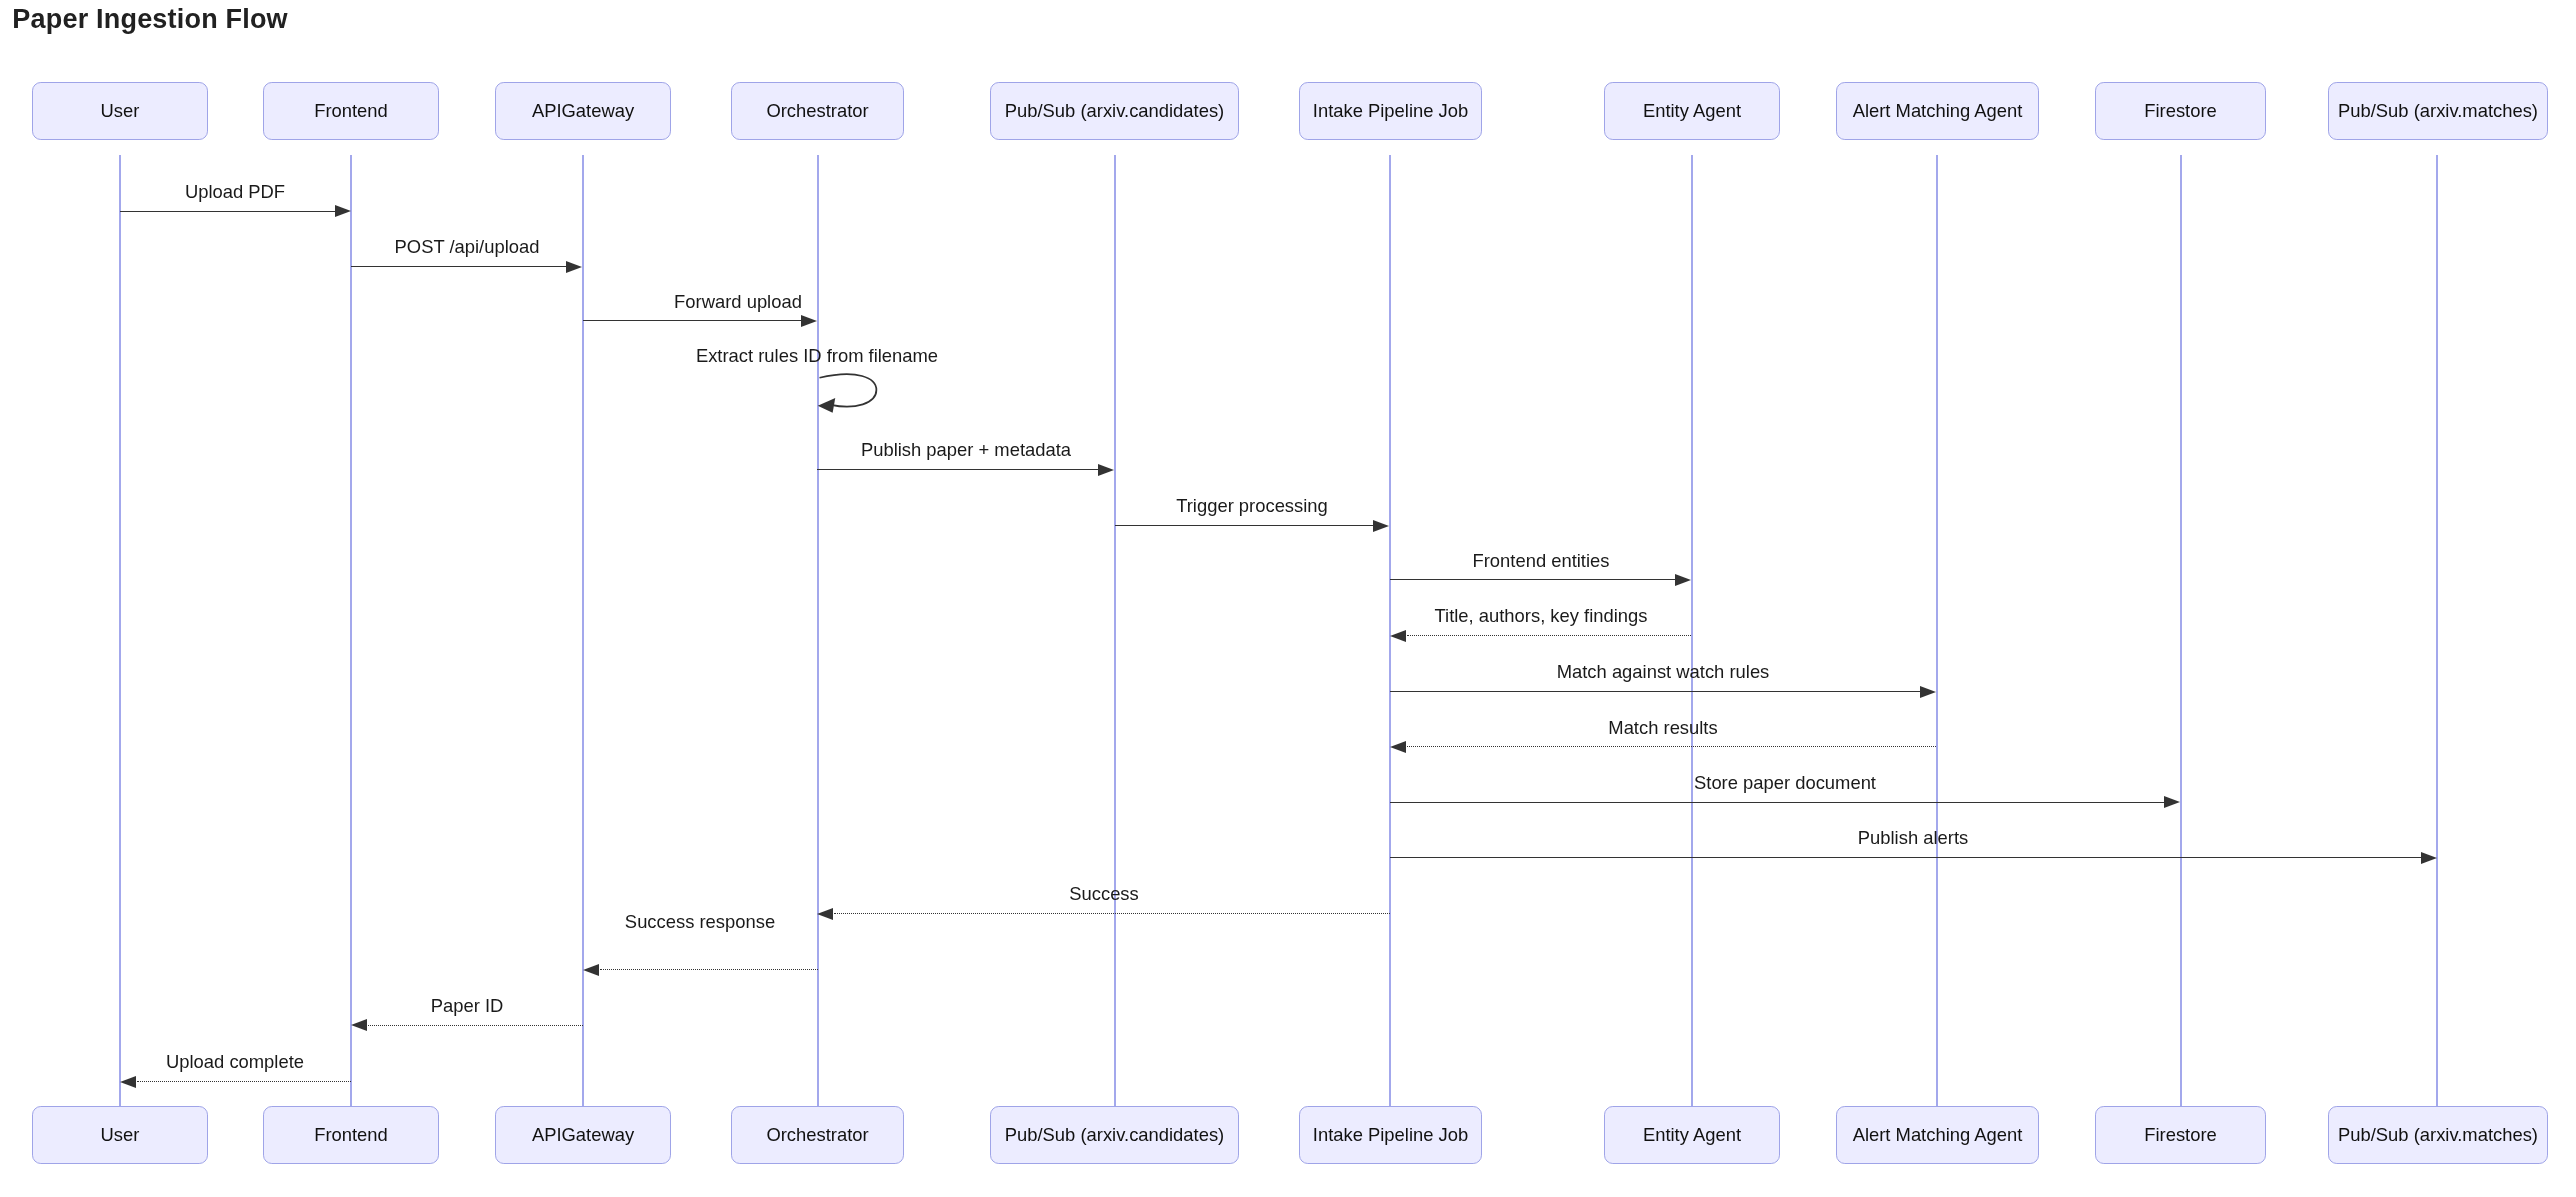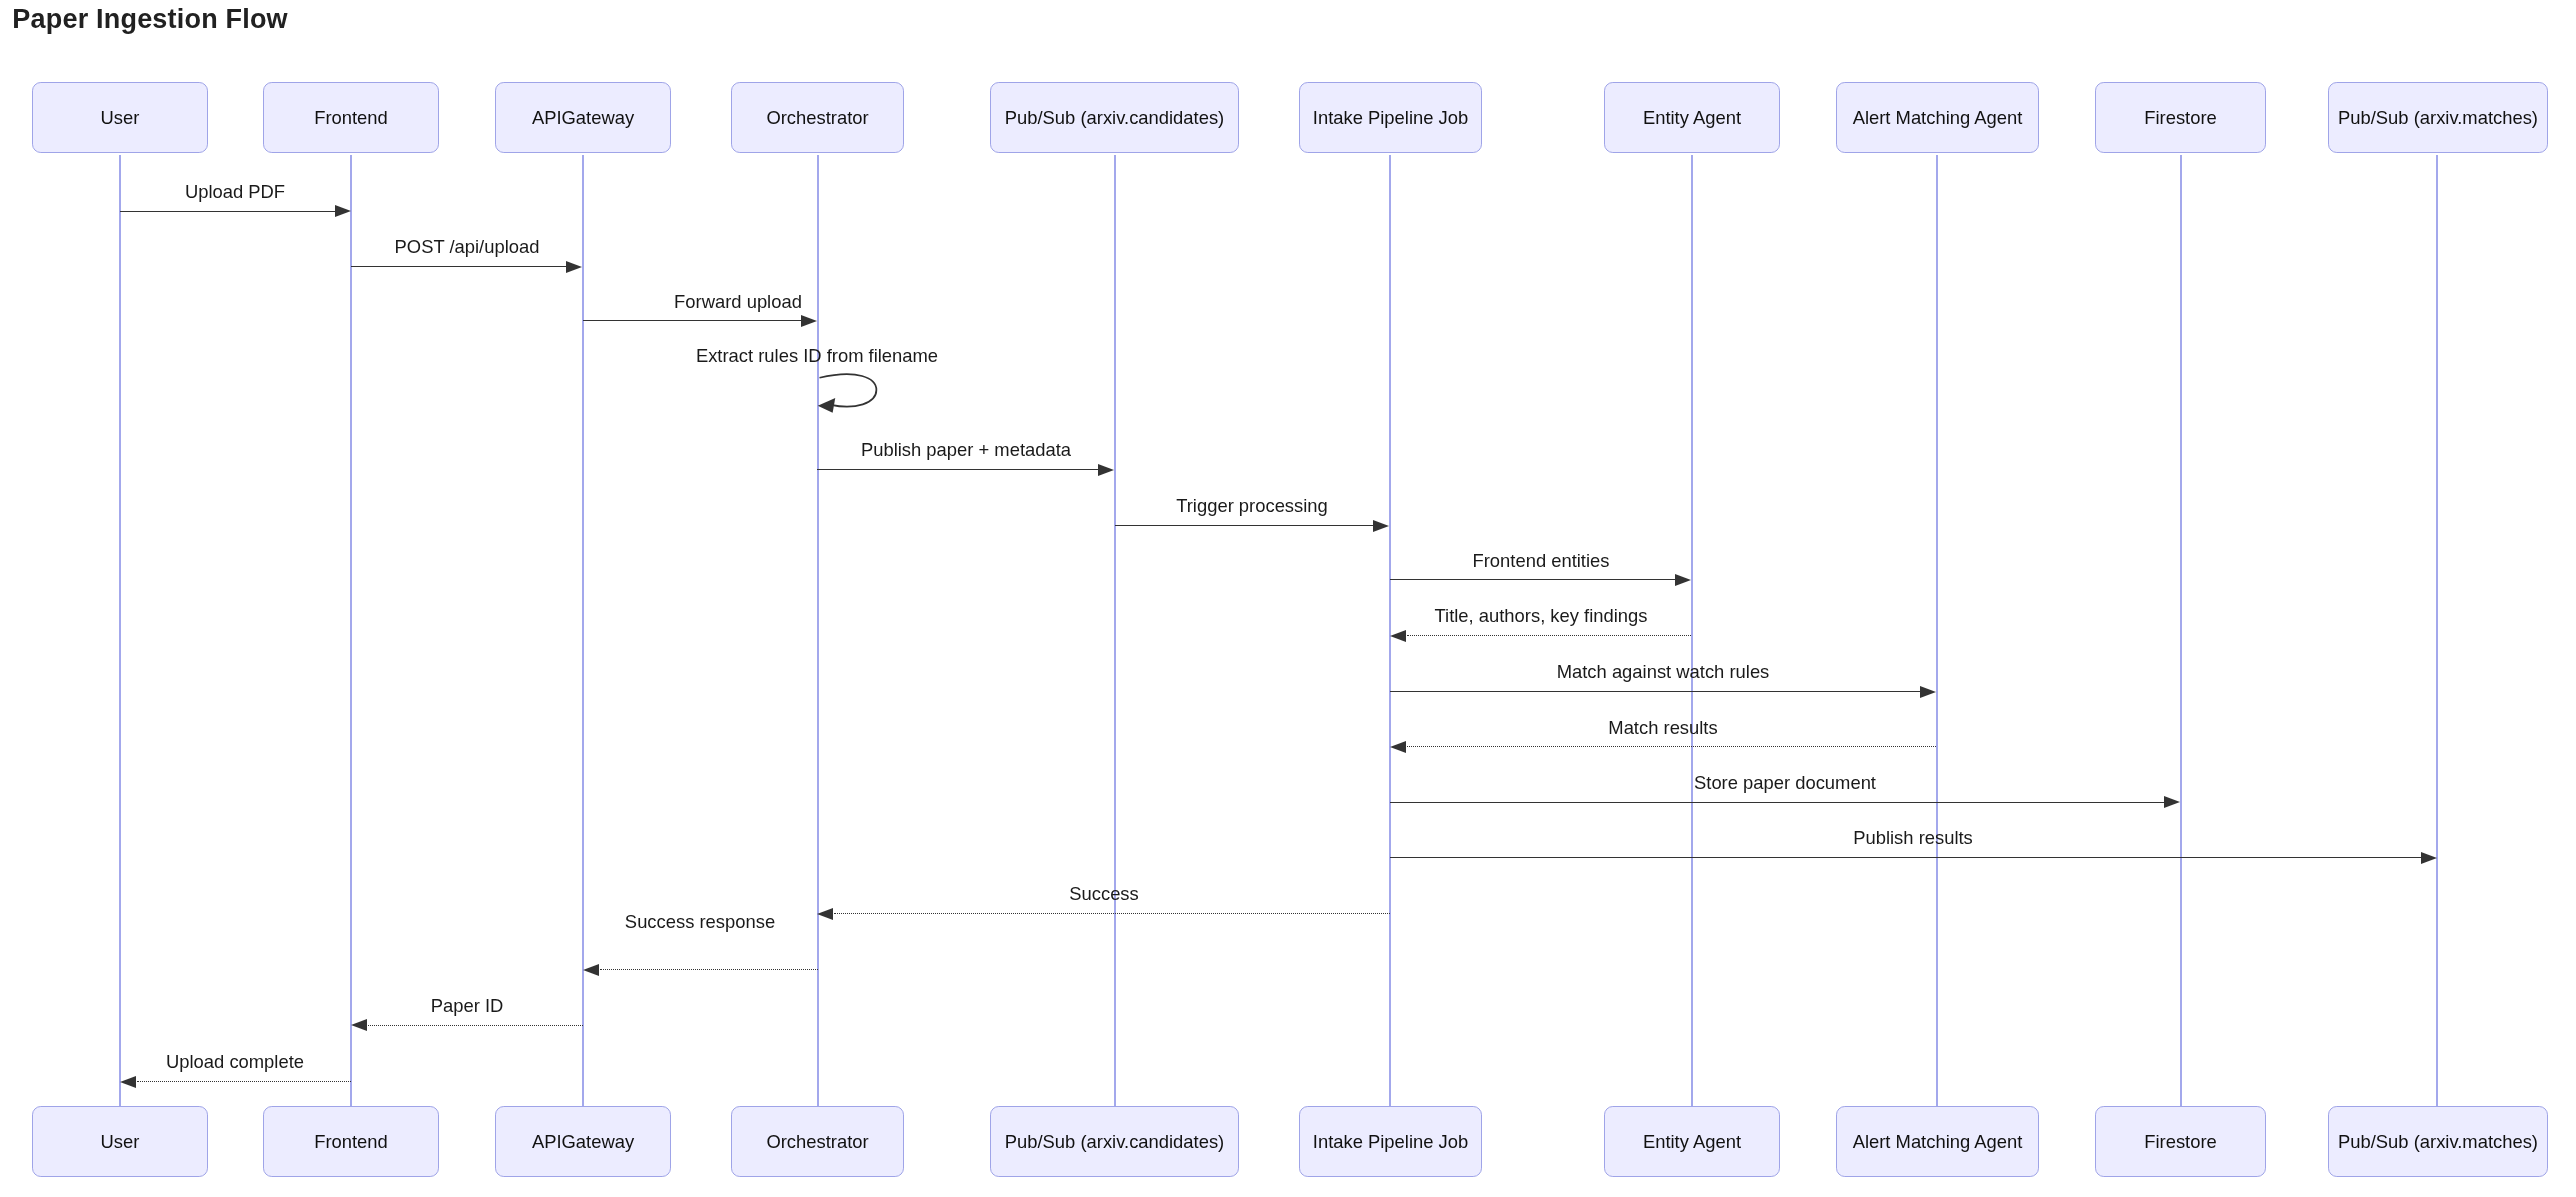--- a/index.html
+++ b/index.html
@@ -12,21 +12,21 @@
   .title {
     position: absolute; left: 12.3px; top: 3.5px;
     font-size: 27px; font-weight: 700; color: #212121;
     margin: 0; letter-spacing: 0.2px;
   }
   .lifeline {
     position: absolute; width: 1.8px; top: 155px; height: 952px;
     background: #a3a8ec;
   }
   .actor {
-    position: absolute; height: 71px;
+    position: absolute; height: 58px;
     background: #ececff; border: 1.3px solid #9fa4e8; border-radius: 8.8px;
     display: flex; align-items: center; justify-content: center;
     font-size: 18.4px; color: #111; box-sizing: border-box; white-space: nowrap;
   }
   .actor.top { top: 82px; }
   .actor.bottom { top: 1106px; }
   .msg-label {
     position: absolute; transform: translateX(-50%);
     font-size: 18.4px; line-height: 23px; color: #1a1a1a; white-space: nowrap;
   }
@@ -132,21 +132,21 @@
   <div class="arrowhead right" style="left:1920px;top:686px"></div>
 
   <div class="msg-label" style="left:1663px;top:716px">Match results</div>
   <div class="msg-line dotted" style="left:1407px;top:746px;width:529px"></div>
   <div class="arrowhead left" style="left:1390px;top:741px"></div>
 
   <div class="msg-label" style="left:1785px;top:771px">Store paper document</div>
   <div class="msg-line solid" style="left:1390px;top:802px;width:774px"></div>
   <div class="arrowhead right" style="left:2164px;top:796px"></div>
 
-  <div class="msg-label" style="left:1913px;top:826px">Publish results</div>
+  <div class="msg-label" style="left:1913px;top:826px">Publish alerts</div>
   <div class="msg-line solid" style="left:1390px;top:857px;width:1031px"></div>
   <div class="arrowhead right" style="left:2421px;top:852px"></div>
 
   <div class="msg-label" style="left:1104px;top:882px">Success</div>
   <div class="msg-line dotted" style="left:834px;top:913px;width:556px"></div>
   <div class="arrowhead left" style="left:817px;top:908px"></div>
 
   <div class="msg-label" style="left:700px;top:910px">Success response</div>
   <div class="msg-line dotted" style="left:600px;top:969px;width:218px"></div>
   <div class="arrowhead left" style="left:583px;top:964px"></div>

